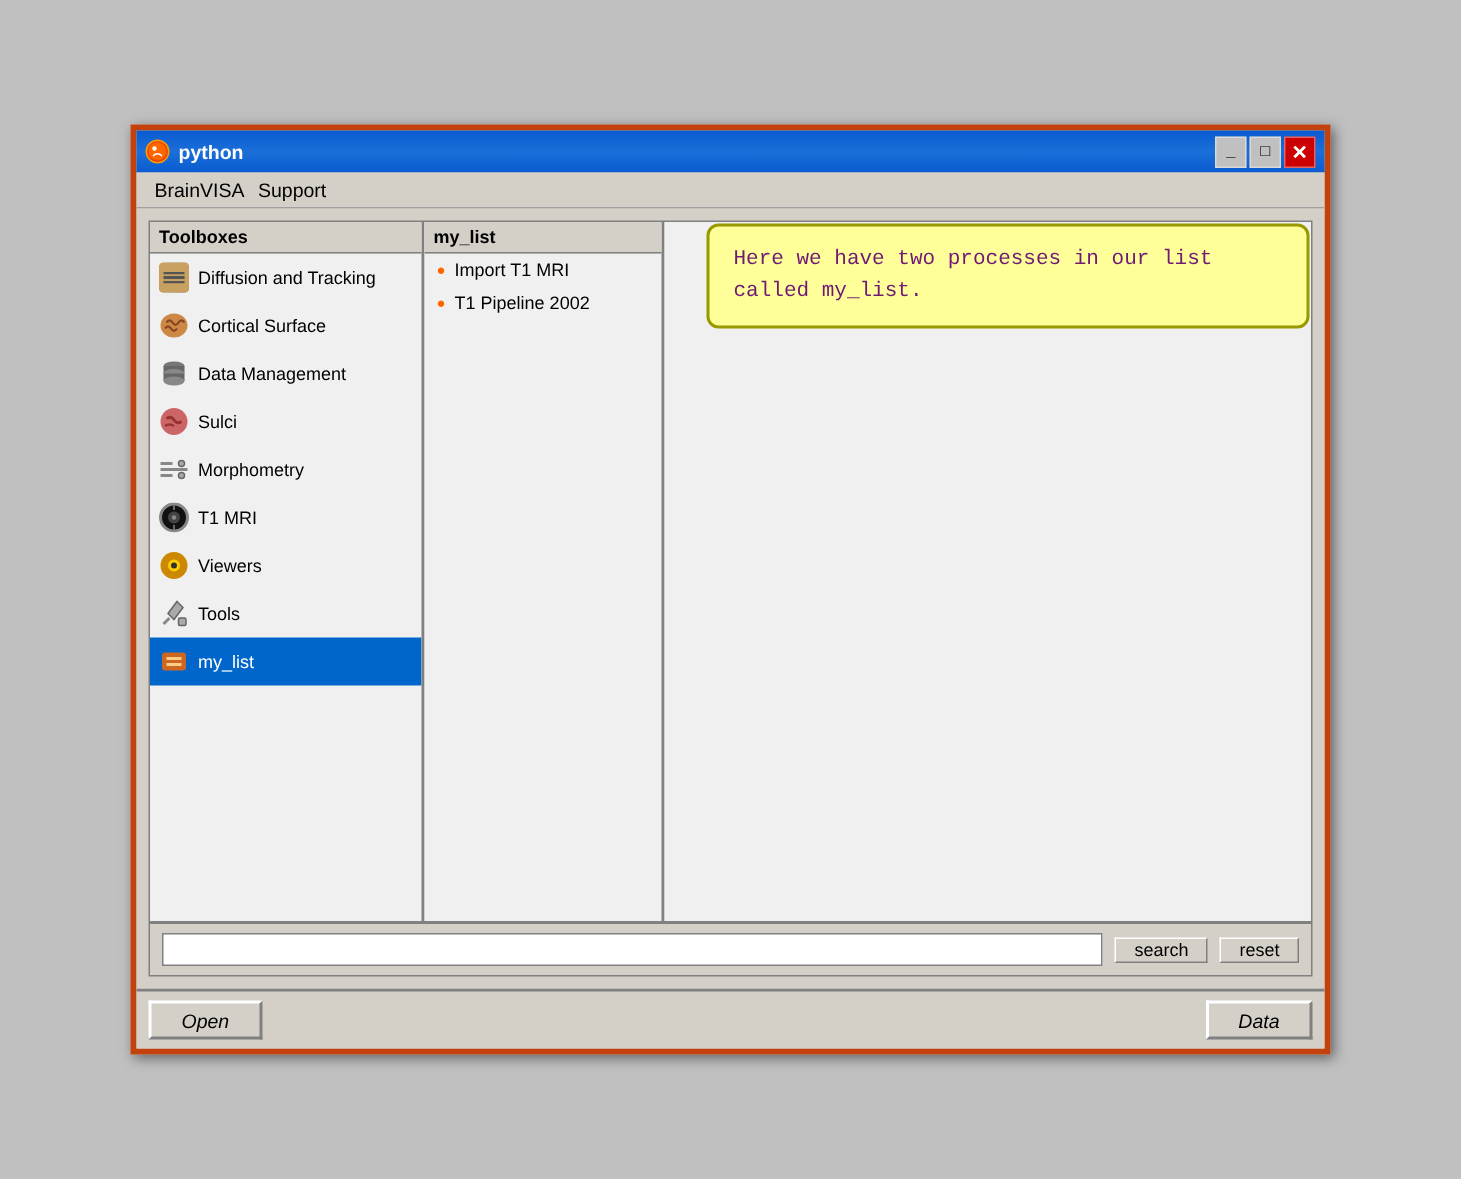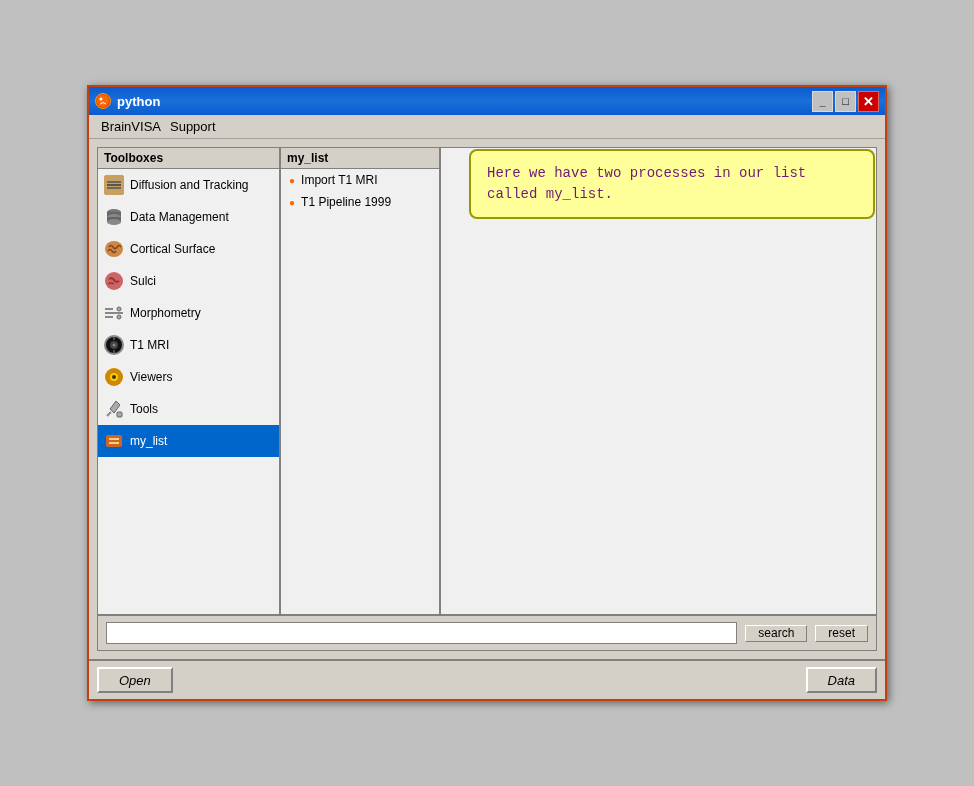--- a/index.html
+++ b/index.html
@@ -9,21 +9,21 @@
       justify-content: center;
       align-items: center;
       width: 974px;
       height: 786px;
       font-family: Arial, sans-serif;
       font-size: 13px;
     }
 
     .window {
       width: 800px;
-      border: 2px solid #c2410c;
+      border: 4px solid #c2410c;
       background: #d4d0c8;
       box-shadow: 2px 2px 8px rgba(0,0,0,0.5);
     }
 
     .title-bar {
       background: linear-gradient(to bottom, #0a5bd1, #1a6fd8, #0a5bd1);
       padding: 4px 6px;
       display: flex;
       align-items: center;
       justify-content: space-between;
@@ -289,39 +289,39 @@
                   <line x1="3" y1="7" x2="17" y2="7" stroke="#555" stroke-width="1.5"></line>
                   <line x1="3" y1="13" x2="17" y2="13" stroke="#555" stroke-width="1.5"></line>
                 </svg>
               </div>
               <span>Diffusion and Tracking</span>
             </div>
 
             <div class="toolbox-item">
               <div class="toolbox-icon">
                 <svg width="20" height="20" viewBox="0 0 20 20">
+                  <ellipse cx="10" cy="10" rx="9" ry="8" fill="#cc8844"></ellipse>
+                  <path d="M5 8 Q7 5 9 8 Q11 11 13 8 Q15 5 17 8" stroke="#884422" stroke-width="1.5" fill="none"></path>
+                  <path d="M4 12 Q6 9 8 12 Q10 15 12 12" stroke="#884422" stroke-width="1.5" fill="none"></path>
+                </svg>
+              </div>
+              <span>Cortical Surface</span>
+            </div>
+
+            <div class="toolbox-item">
+              <div class="toolbox-icon">
+                <svg width="20" height="20" viewBox="0 0 20 20">
                   <ellipse cx="10" cy="5" rx="7" ry="3" fill="#777"></ellipse>
                   <rect x="3" y="5" width="14" height="5" fill="#666"></rect>
                   <ellipse cx="10" cy="10" rx="7" ry="3" fill="#888"></ellipse>
                   <rect x="3" y="10" width="14" height="5" fill="#666"></rect>
                   <ellipse cx="10" cy="15" rx="7" ry="3" fill="#888"></ellipse>
                 </svg>
               </div>
               <span>Data Management</span>
-            </div>
-
-            <div class="toolbox-item">
-              <div class="toolbox-icon">
-                <svg width="20" height="20" viewBox="0 0 20 20">
-                  <ellipse cx="10" cy="10" rx="9" ry="8" fill="#cc8844"></ellipse>
-                  <path d="M5 8 Q7 5 9 8 Q11 11 13 8 Q15 5 17 8" stroke="#884422" stroke-width="1.5" fill="none"></path>
-                  <path d="M4 12 Q6 9 8 12 Q10 15 12 12" stroke="#884422" stroke-width="1.5" fill="none"></path>
-                </svg>
-              </div>
-              <span>Cortical Surface</span>
             </div>
 
             <div class="toolbox-item">
               <div class="toolbox-icon">
                 <svg width="20" height="20" viewBox="0 0 20 20">
                   <circle cx="10" cy="10" r="9" fill="#cc6666"></circle>
                   <path d="M5 8 Q8 6 10 9 Q12 12 15 10" stroke="#993333" stroke-width="2" fill="none"></path>
                   <path d="M4 13 Q7 11 10 13" stroke="#993333" stroke-width="1.5" fill="none"></path>
                 </svg>
               </div>
@@ -392,21 +392,21 @@
 
         <div class="processes-panel">
           <div class="panel-header">my_list</div>
           <div>
             <div class="process-item">
               <span style="font-size:10px; color:#ff6600;">●</span>
               <span>Import T1 MRI</span>
             </div>
             <div class="process-item">
               <span style="font-size:10px; color:#ff6600;">●</span>
-              <span>T1 Pipeline 1999</span>
+              <span>T1 Pipeline 2002</span>
             </div>
           </div>
         </div>
 
         <div class="detail-panel"></div>
 
       </div>
 
       <div class="bottom-bar">
         <input type="text" class="search-input" value="" style="">

